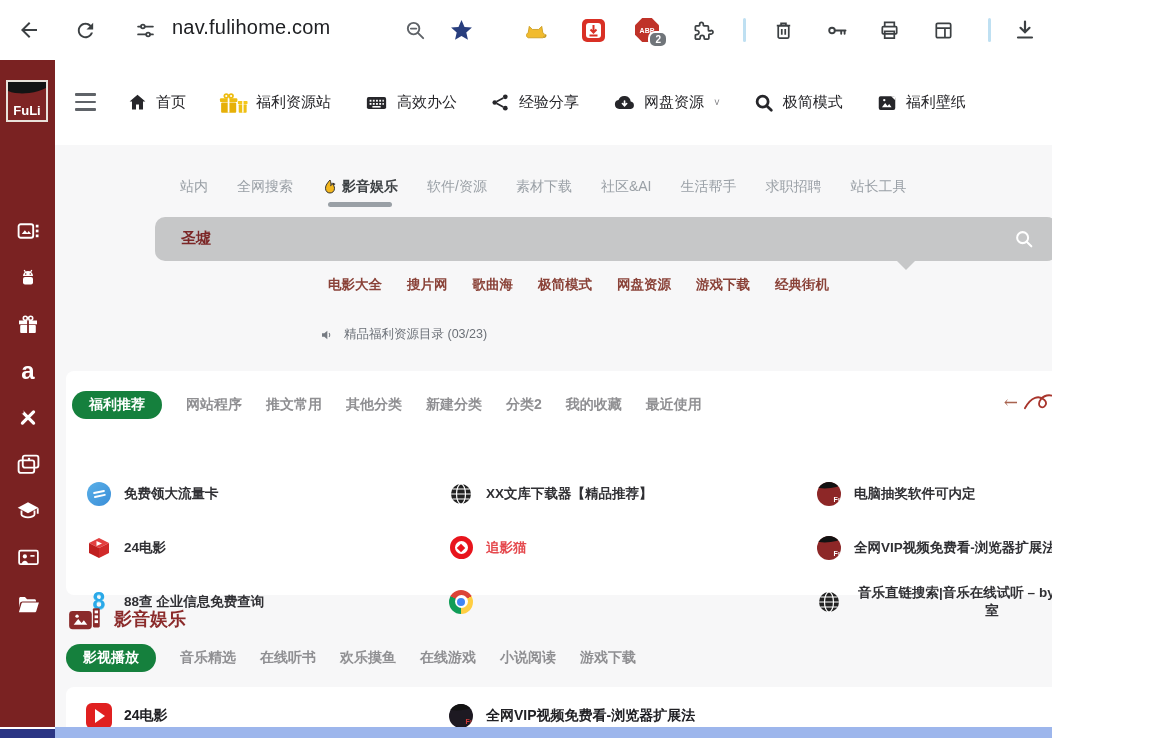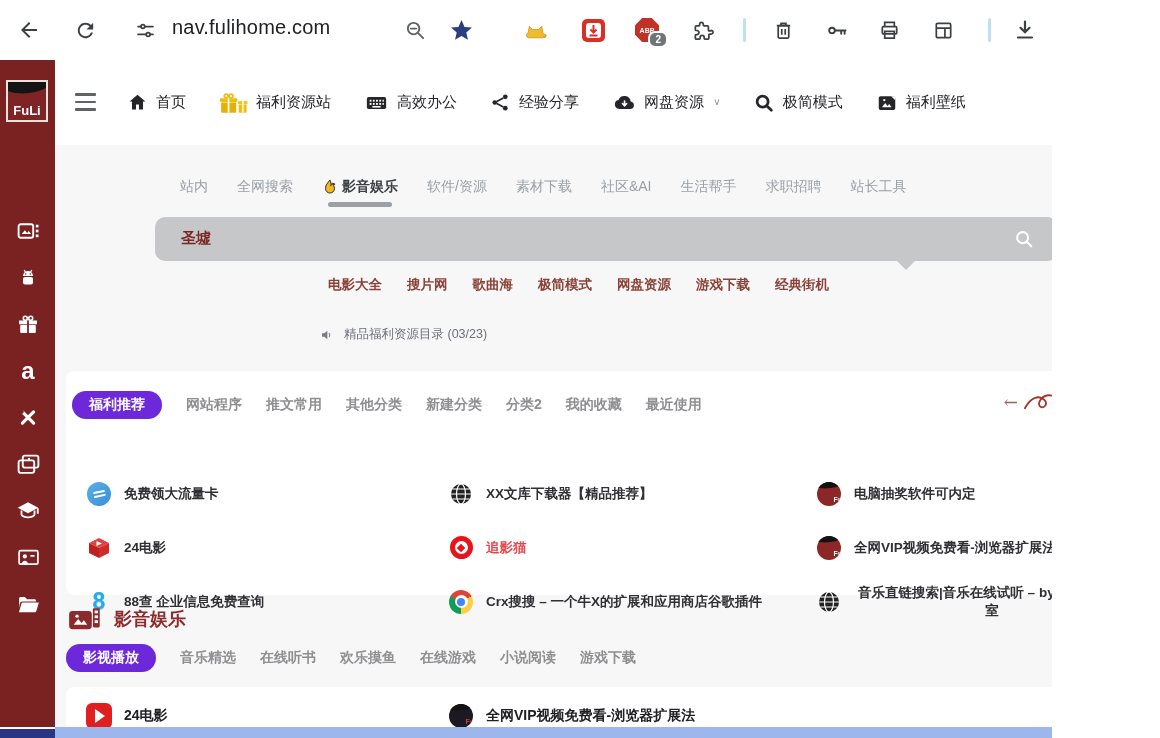--- a/index.html
+++ b/index.html
@@ -71,21 +71,21 @@
 
   .notice{position:absolute;left:320px;top:320px;display:flex;align-items:center;gap:8px;
           font-size:12.5px;color:#6b7077;margin-top:6px;}
 
   
   .card{position:absolute;background:#fff;border-radius:8px;}
   .card1{left:66px;top:371px;width:1084px;height:224px;}
   .card2{left:66px;top:687px;width:1084px;height:51px;}
 
   .catrow{position:absolute;left:6px;top:20px;display:flex;align-items:center;gap:24px;}
-  .pill{background:#6d28d9;color:#fff;font-size:14px;font-weight:600;padding:5px 17px;border-radius:16px;}
+  .pill{background:#15803d;color:#fff;font-size:14px;font-weight:600;padding:5px 17px;border-radius:16px;}
   .cat{font-size:14px;font-weight:600;color:#8f8f92;}
 
   .hint{position:absolute;right:14px;top:18px;display:flex;align-items:center;gap:6px;}
   .hint .harrow{color:#a8634f;font-size:17px;font-family:"DejaVu Serif",serif;}
   .htext{font-family:"DejaVu Serif","Liberation Serif",serif;font-style:italic;
          font-size:15.5px;color:#3b3430;letter-spacing:.5px;}
   .htext .red{color:#ab3b32;}
   .editpill{background:#b5302d;color:#fff;font-size:13px;font-weight:600;padding:4px 14px;border-radius:14px;}
 
   .lgrid{position:absolute;left:20px;top:72px;width:1044px;display:grid;
@@ -554,21 +554,20 @@
       <button class="link">
         <span class="lic">
             <span class="num8">8</span>
           </span>
         <span class="llabel">88查 企业信息免费查询</span>
       </button>
       <button class="link">
         <span class="lic">
             <span class="chrome"></span>
           </span>
-        <span class="llabel">Crx搜搜 – 一个牛X的扩展和应用商店谷歌插件</span>
       </button>
       <button class="link">
         <span class="lic">
           <svg width="24" height="24" viewBox="0 0 24 24">
               <circle cx="12" cy="12" r="10" fill="#222"></circle>
               <ellipse cx="12" cy="12" rx="4.5" ry="10" fill="none" stroke="#fff" stroke-width="1.2"></ellipse>
               <path stroke="#fff" stroke-width="1.2" d="M2 12h20M3.5 7h17M3.5 17h17" fill="none"></path>
             </svg>
         </span>
         <span class="llabel">音乐直链搜索|音乐在线试听 – by 刘志进实验室</span>

